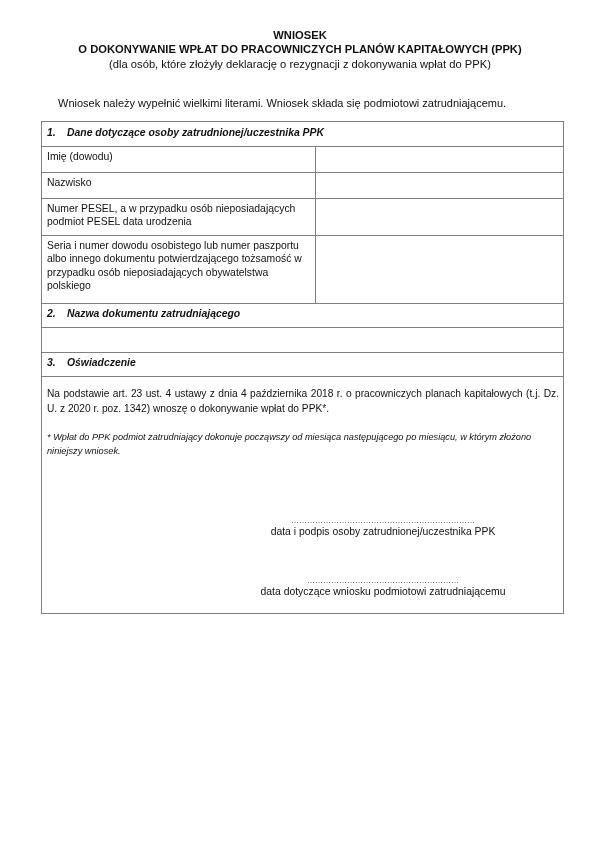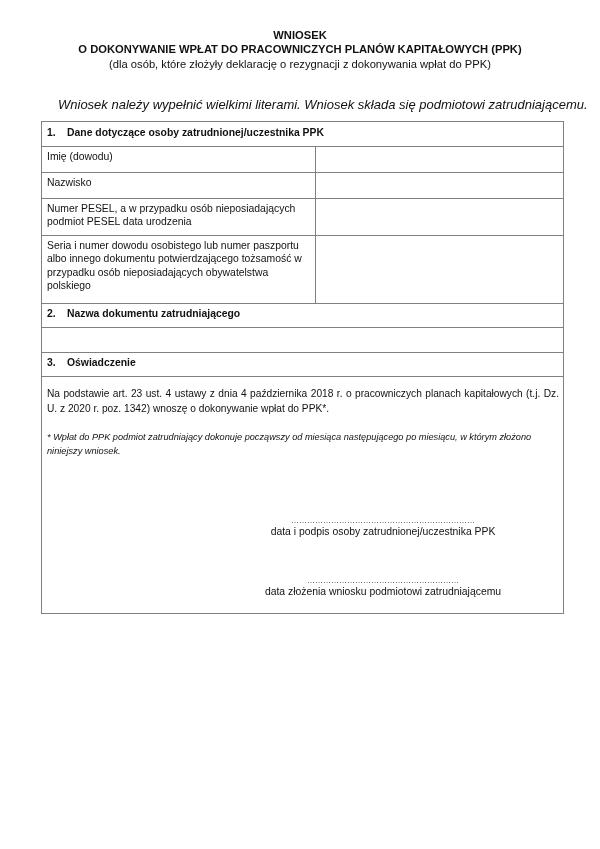--- a/index.html
+++ b/index.html
@@ -2,26 +2,26 @@
 <html><head>
 <meta charset="utf-8">
 <style>
   html, body { margin:0; padding:0; background:#ffffff; }
   body { width:600px; height:849px; position:relative; font-family:"Liberation Sans", sans-serif; color:#111; overflow:hidden; }
   .hdr { position:absolute; left:0; width:600px; text-align:center; font-size:11.2px; line-height:14px; }
   .hdr.b { font-weight:bold; }
   #h1 { top:28px; }
   #h2 { top:42px; }
   #h3 { top:57px; }
-  #intro { position:absolute; left:58px; top:97px; font-size:13px;font-style:italic; }
+  #intro { position:absolute; left:58px; top:97px; font-size:11px; }
   #tbl { position:absolute; left:41px; top:121px; width:523px; height:493px; border:1px solid #808080; box-sizing:border-box; }
   .hl { position:absolute; left:0; right:0; height:0; border-top:1px solid #808080; }
   .vl { position:absolute; width:0; border-left:1px solid #808080; }
   .cell { position:absolute; font-size:10.4px; line-height:13.4px; }
-  .sec { font-weight:bold; }
+  .sec { font-weight:bold;font-style:italic; }
   .sec .num { display:inline-block; width:20px; }
   .lbl { left:5px; width:265px; }
   .fieldbox { position:absolute; }
   .para { left:5px; width:512px; font-size:10.2px; line-height:14.5px; text-align:justify; }
   .note { left:5px; width:512px; font-style:italic; font-size:9.2px; line-height:13.5px; }
   .sig { position:absolute; text-align:center; font-size:10.4px; }
   .dots { font-size:8px; letter-spacing:0; line-height:10px; }
 </style>
 </head>
 <body>
@@ -72,15 +72,15 @@
   <div class="cell para" style="top:265px;">Na podstawie art. 23 ust. 4 ustawy z dnia 4 października 2018 r. o pracowniczych planach kapitałowych (t.j. Dz. U. z 2020 r. poz. 1342) wnoszę o dokonywanie wpłat do PPK*.</div>
   <div class="cell note" style="top:309px;">* Wpłat do PPK podmiot zatrudniający dokonuje począwszy od miesiąca następującego po miesiącu, w którym złożono niniejszy wniosek.</div>
 
   <div class="sig" style="left:226px; top:394px; width:230px;">
     <div class="dots">……………………………………………………………</div>
     <div>data i podpis osoby zatrudnionej/uczestnika PPK</div>
   </div>
 
   <div class="sig" style="left:206px; top:454px; width:270px;">
     <div class="dots">…………………………………………………</div>
-    <div>data złożenia wniosku podmiotowi zatrudniającemu</div>
+    <div>data dotyczące wniosku podmiotowi zatrudniającemu</div>
   </div>
 </div>
 
 </body></html>

